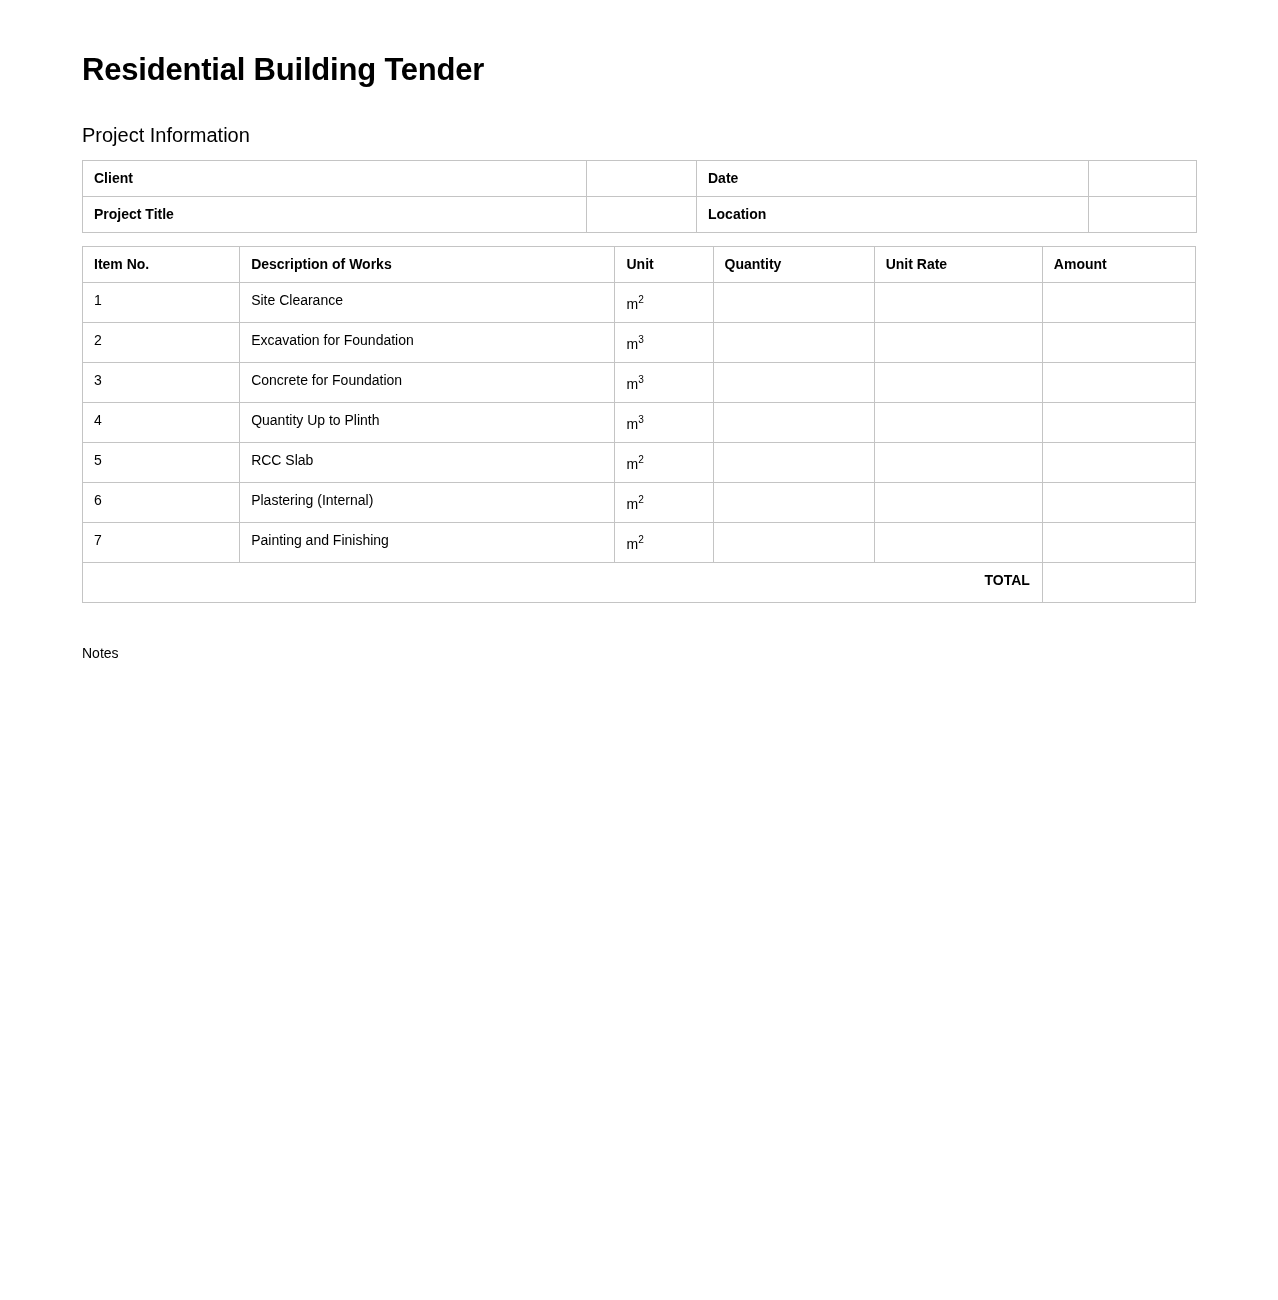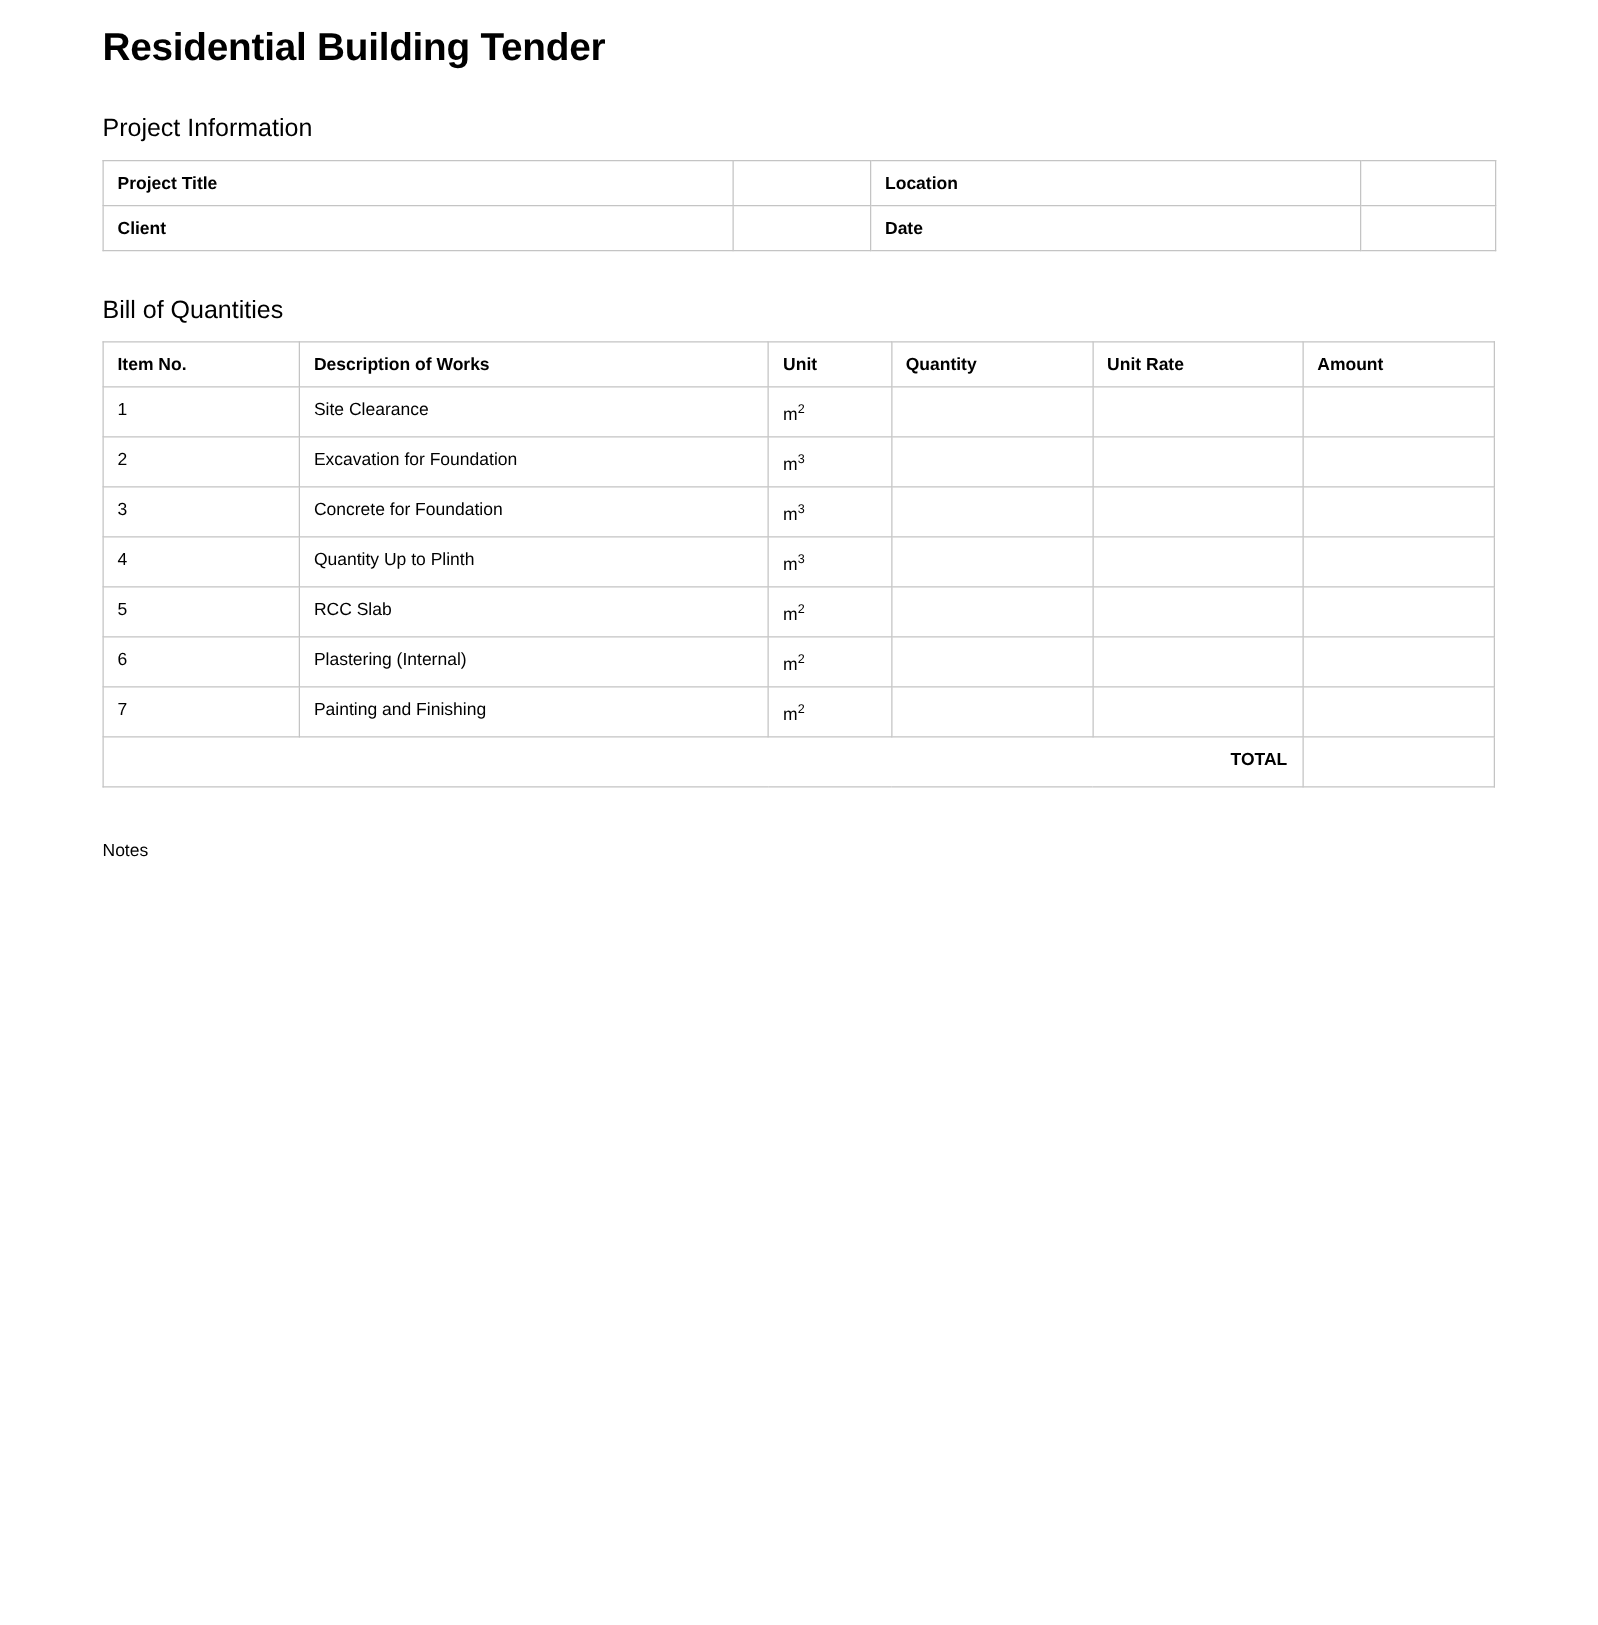--- a/index.html
+++ b/index.html
@@ -8,21 +8,21 @@
     background: #ffffff;
   }
   body {
     width: 1278px;
     min-height: 1300px;
     font-family: "Liberation Sans", sans-serif;
     color: #000000;
     -webkit-font-smoothing: antialiased;
   }
   .page {
-    padding: 20px 82px 0 82px;
+    padding: 52px 82px 0 82px;
     box-sizing: border-box;
     width: 1176px;
   }
   h1.doc-title {
     font-size: 31px;
     font-weight: bold;
     line-height: 1.15;
     margin: 0 0 0 0;
     letter-spacing: -0.2px;
   }
@@ -114,35 +114,34 @@
 
   <table id="project-info-table">
     <colgroup>
       <col style="width:504px">
       <col style="width:110px">
       <col style="width:392px">
       <col style="width:108px">
     </colgroup>
     <tbody>
       <tr>
+        <td class="lbl">Client</td>
+        <td></td>
+        <td class="lbl">Date</td>
+        <td></td>
+      </tr>
+      <tr>
         <td class="lbl">Project Title</td>
         <td></td>
         <td class="lbl">Location</td>
-        <td></td>
-      </tr>
-      <tr>
-        <td class="lbl">Client</td>
-        <td></td>
-        <td class="lbl">Date</td>
         <td></td>
       </tr>
     </tbody>
   </table>
 
-  <div class="section-label">Bill of Quantities</div>
 
   <table id="boq-table">
     <colgroup>
       <col style="width:157px">
       <col style="width:375px">
       <col style="width:98px">
       <col style="width:161px">
       <col style="width:168px">
       <col style="width:153px">
     </colgroup>

